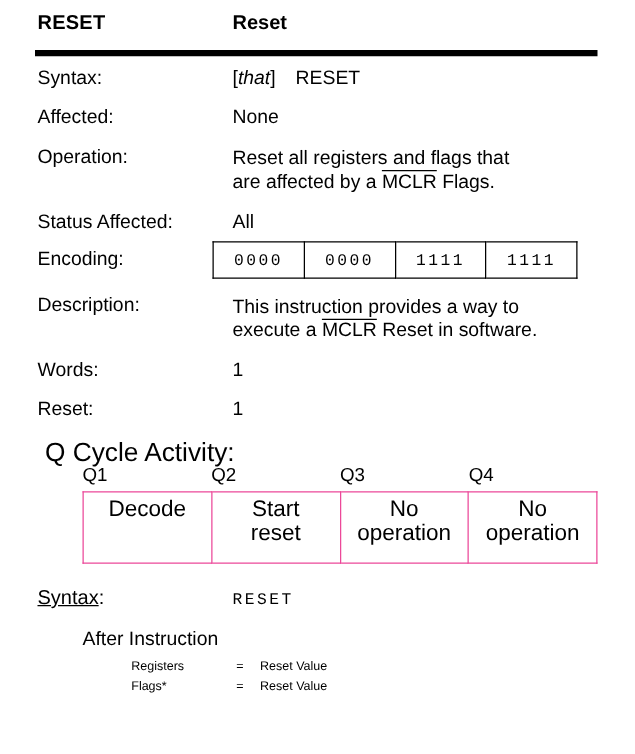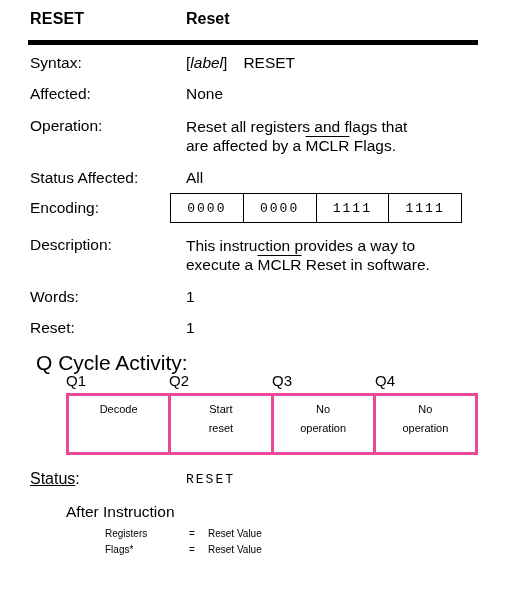--- a/index.html
+++ b/index.html
@@ -124,24 +124,24 @@
   }
   .q-table {
     position: absolute;
     left: 66px;
     top: 393px;
     width: 412px;
     border-collapse: collapse;
     table-layout: fixed;
   }
   .q-table td {
-    border: 3px solid #ec4899;
+    border: 1px solid #ec4899;
     text-align: center;
     vertical-align: top;
-    font-size: 11px;
+    font-size: 18px;
     line-height: 19px;
     padding: 4px 2px 6px 2px;
     height: 46px;
   }
   .q-table td span { display: block; }
 
   
   .ex-label {
     position: absolute;
     left: 30px;
@@ -185,21 +185,21 @@
 
   <div class="hdr">
     <div class="hdr-mnemonic">RESET</div>
     <div class="hdr-name">Reset</div>
   </div>
   <div class="rule"></div>
 
   <div class="row" style="top:54px;">
     <div class="lbl">Syntax:</div>
     <div class="val">
-      <span>[</span><span class="ital">label</span><span>]</span><span class="gap"></span><span>RESET</span>
+      <span>[</span><span class="ital">that</span><span>]</span><span class="gap"></span><span>RESET</span>
     </div>
   </div>
 
   <div class="row" style="top:85px;">
     <div class="lbl">Affected:</div>
     <div class="val">None</div>
   </div>
 
   <div class="row" style="top:117px;">
     <div class="lbl">Operation:</div>
@@ -270,21 +270,21 @@
       </td>
       <td>
         <span>No</span>
         <span>operation</span>
       </td>
     </tr>
   </tbody>
     </table>
 
   <div class="ex-label">
-    <u>Status</u><span>:</span>
+    <u>Syntax</u><span>:</span>
   </div>
   <div class="ex-code">RESET</div>
 
   <div class="after-hdr">After Instruction</div>
   <div class="after-rows">
     <div class="after-row">
       <span class="k">Registers</span>
       <span class="eq">=</span>
       <span class="v">Reset Value</span>
     </div>

